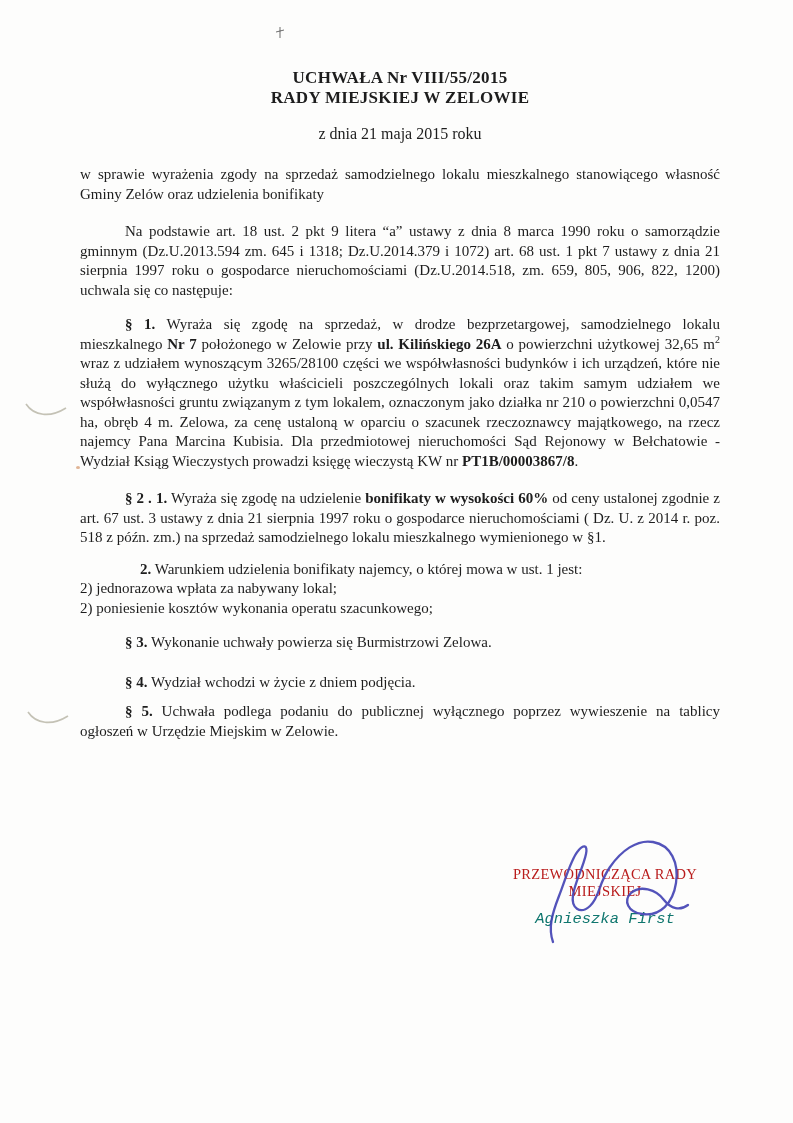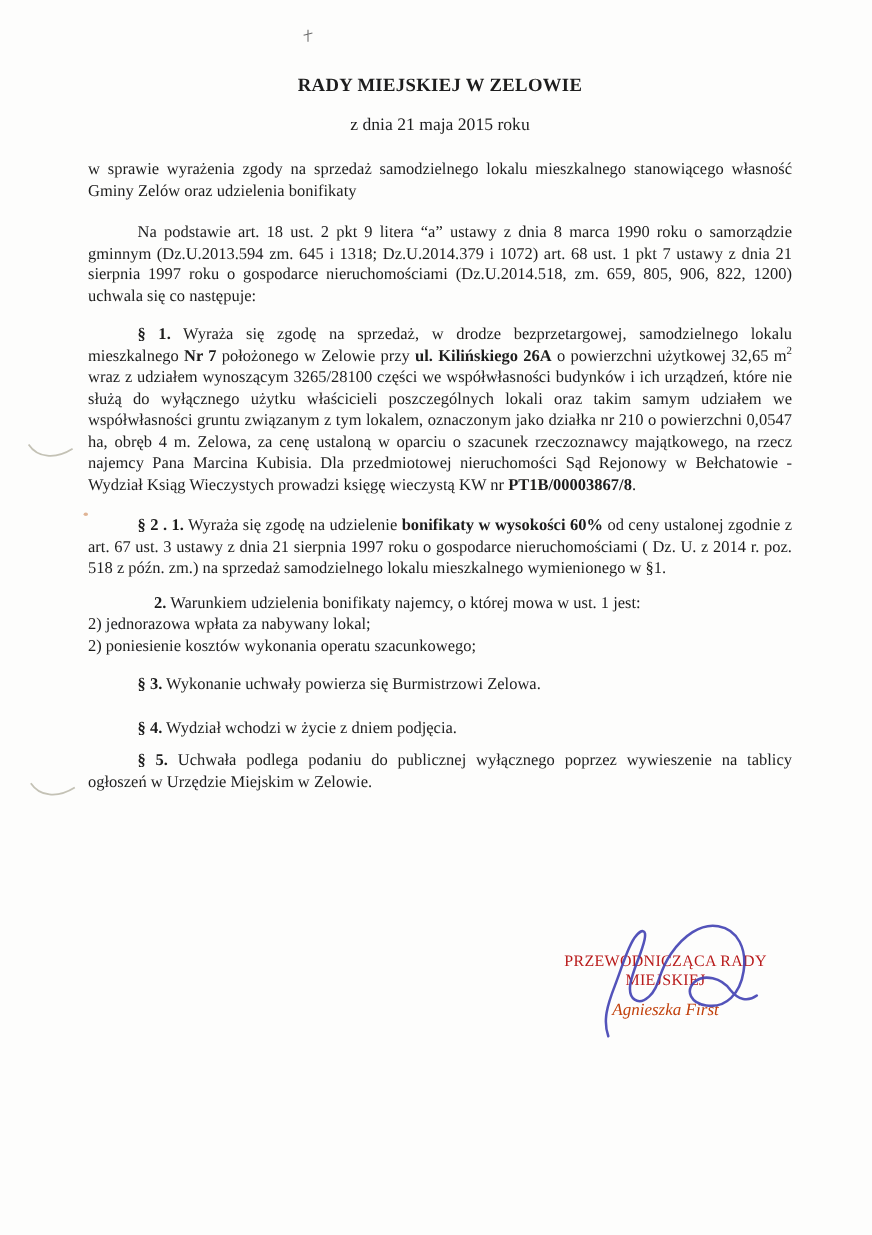--- a/index.html
+++ b/index.html
@@ -66,24 +66,24 @@
   }
   .stamp {
     font-family: Liberation Serif, serif;
     font-size: 14.5px;
     line-height: 17px;
     color: #b91c1c;
     letter-spacing: 0.3px;
   }
   .sig-name {
     margin-top: 10px;
-    font-family: Liberation Serif, serif;
+    font-family: Liberation Mono, monospace;
     font-style: italic;
     font-size: 15.5px;
-    color: #c2410c;
+    color: #0f766e;
   }
   .sig-ink {
     position: absolute;
     left: 535px;
     top: 826px;
     pointer-events: none;
   }
   .artifact { position: absolute; }
   .dot-artifact {
     position: absolute;
@@ -108,20 +108,21 @@
     <path d="M2 8 C 10 20, 26 22, 42 12" stroke="#b0ae9e" stroke-width="1.6" fill="none" opacity="0.75"></path>
   </svg>
   <svg class="artifact" style="left:26px; top:704px;" width="44" height="30" viewBox="0 0 44 30">
     <path d="M2 8 C 10 20, 26 22, 42 12" stroke="#b0ae9e" stroke-width="1.6" fill="none" opacity="0.75"></path>
   </svg>
   <div class="dot-artifact"></div>
 
   <div class="content">
 
     <div class="doc-title">
+      <div>UCHWAŁA Nr VIII/55/2015</div>
       <div>RADY MIEJSKIEJ W ZELOWIE</div>
     </div>
 
     <div class="doc-date">z dnia 21 maja 2015 roku</div>
 
     <div class="doc-subject">w sprawie wyrażenia zgody na sprzedaż samodzielnego lokalu mieszkalnego stanowiącego własność Gminy Zelów oraz udzielenia bonifikaty</div>
 
     <p class="para indent mt-preamble">Na podstawie art. 18 ust. 2 pkt 9 litera “a” ustawy z dnia 8 marca 1990 roku o samorządzie gminnym (Dz.U.2013.594 zm. 645 i 1318; Dz.U.2014.379 i 1072) art. 68 ust. 1 pkt 7 ustawy z dnia 21 sierpnia 1997 roku o gospodarce nieruchomościami (Dz.U.2014.518, zm. 659, 805, 906, 822, 1200) uchwala się co następuje:</p>
 
     <p class="para indent mt-sec1"><span style="font-weight: bold;">§ 1.</span><span> Wyraża się zgodę na sprzedaż, w drodze bezprzetargowej, samodzielnego lokalu mieszkalnego </span><span style="font-weight: bold;">Nr 7</span><span> położonego w Zelowie przy </span><span style="font-weight: bold;">ul. Kilińskiego 26A</span><span> o powierzchni użytkowej 32,65 m</span><sup>2</sup><span> wraz z udziałem wynoszącym 3265/28100 części we współwłasności budynków i ich urządzeń, które nie służą do wyłącznego użytku właścicieli poszczególnych lokali oraz takim samym udziałem we współwłasności gruntu związanym z tym lokalem, oznaczonym jako działka nr 210 o powierzchni 0,0547 ha, obręb 4 m. Zelowa, za cenę ustaloną w oparciu o szacunek rzeczoznawcy majątkowego, na rzecz najemcy Pana Marcina Kubisia. Dla przedmiotowej nieruchomości Sąd Rejonowy w Bełchatowie - Wydział Ksiąg Wieczystych prowadzi księgę wieczystą KW nr </span><span style="font-weight: bold;">PT1B/00003867/8</span><span>.</span></p>

